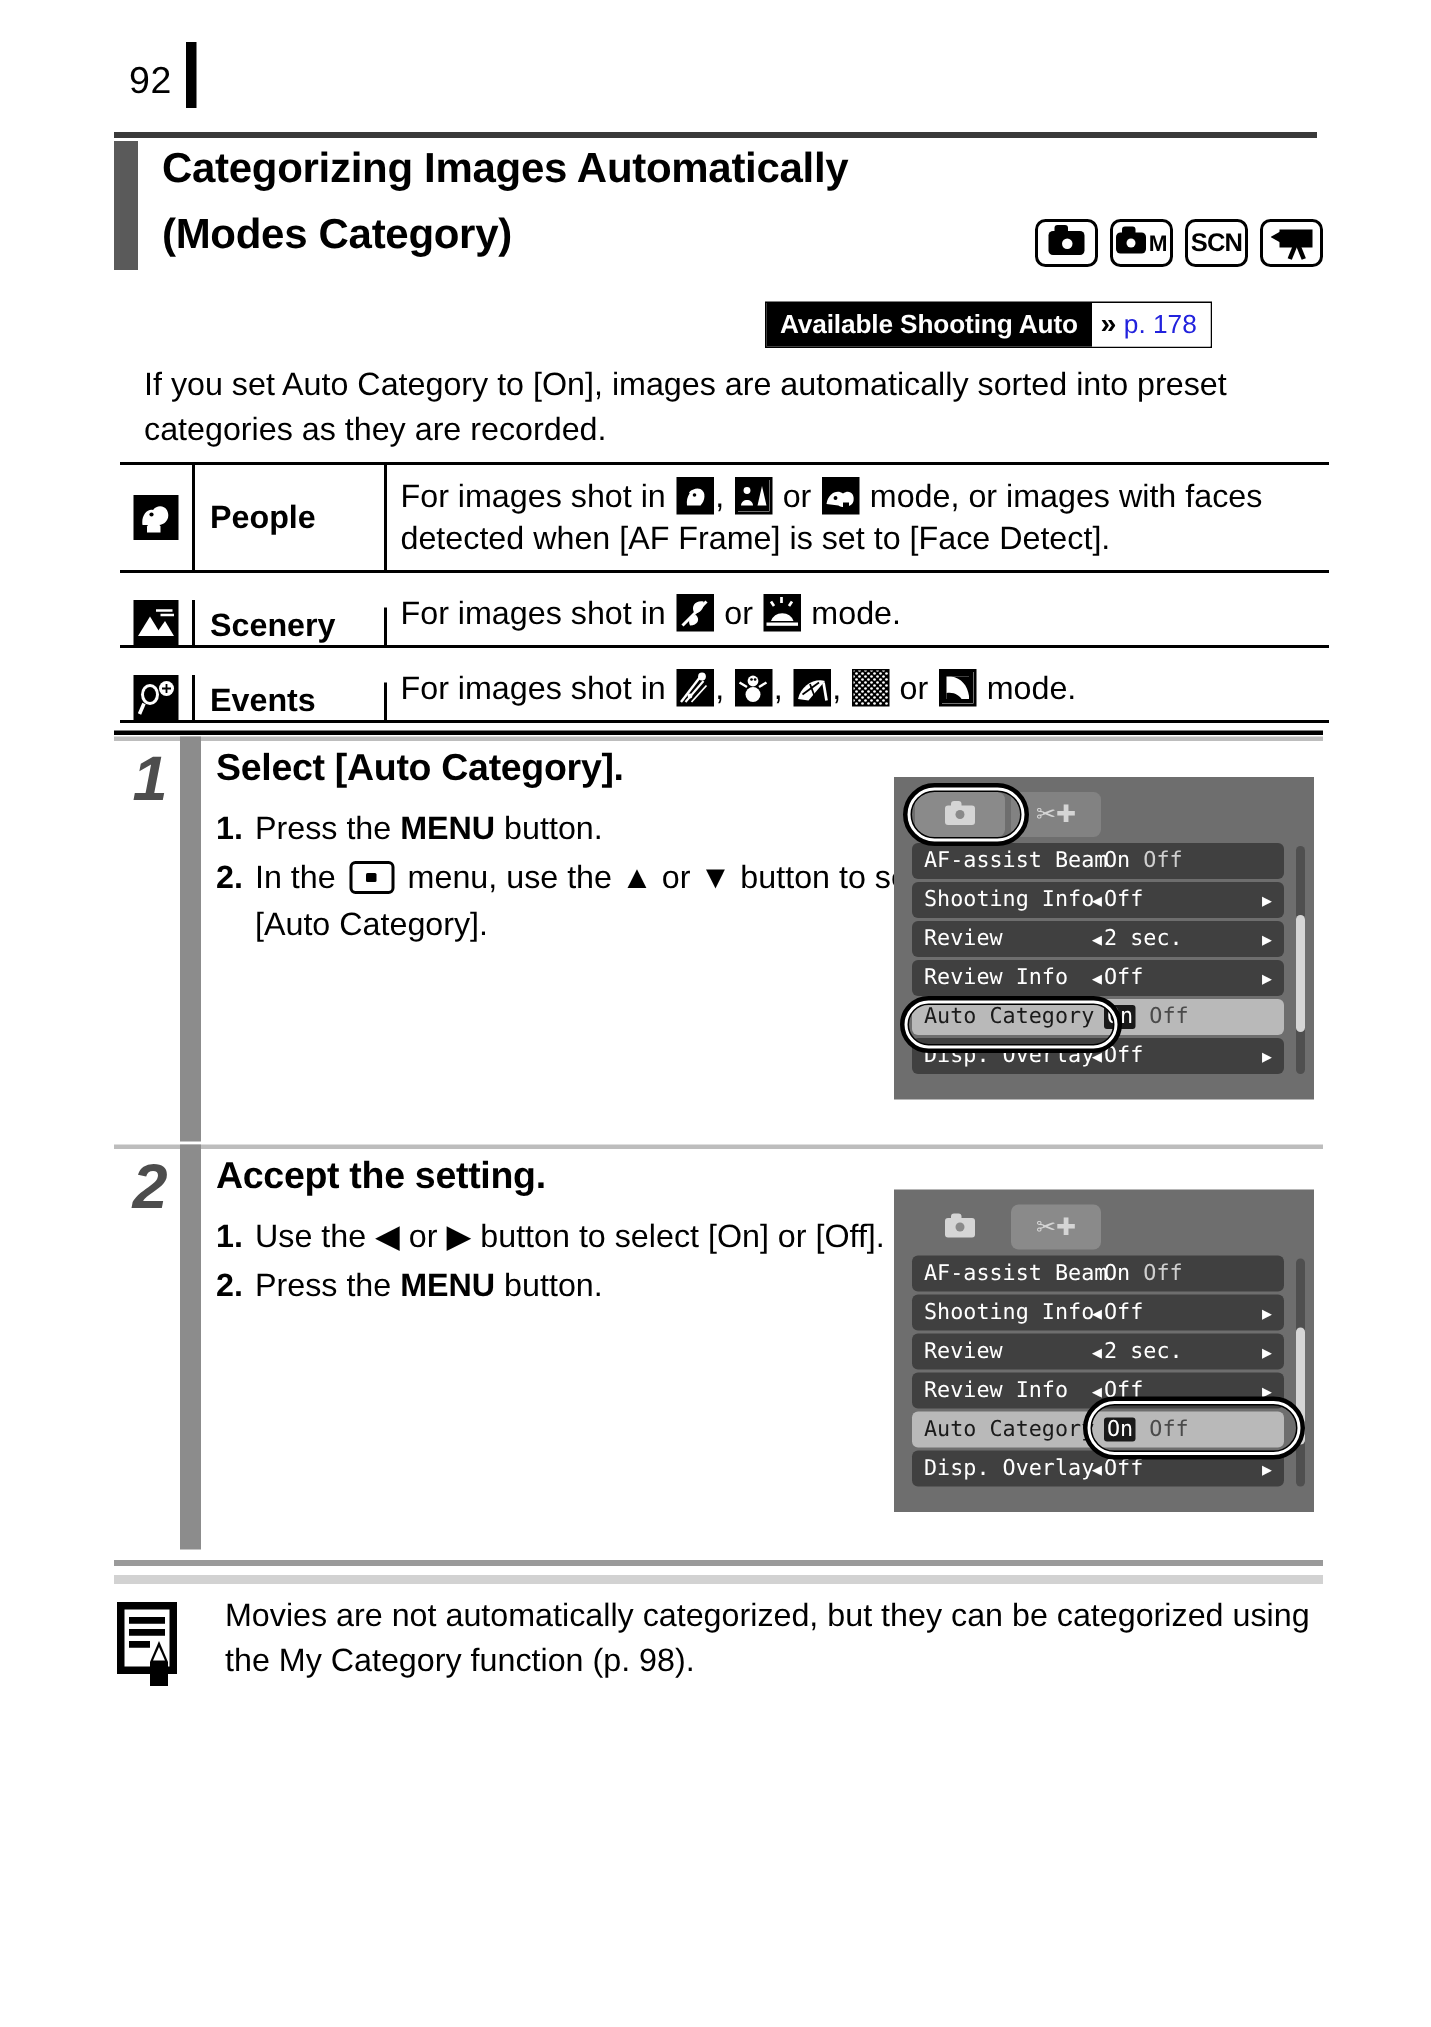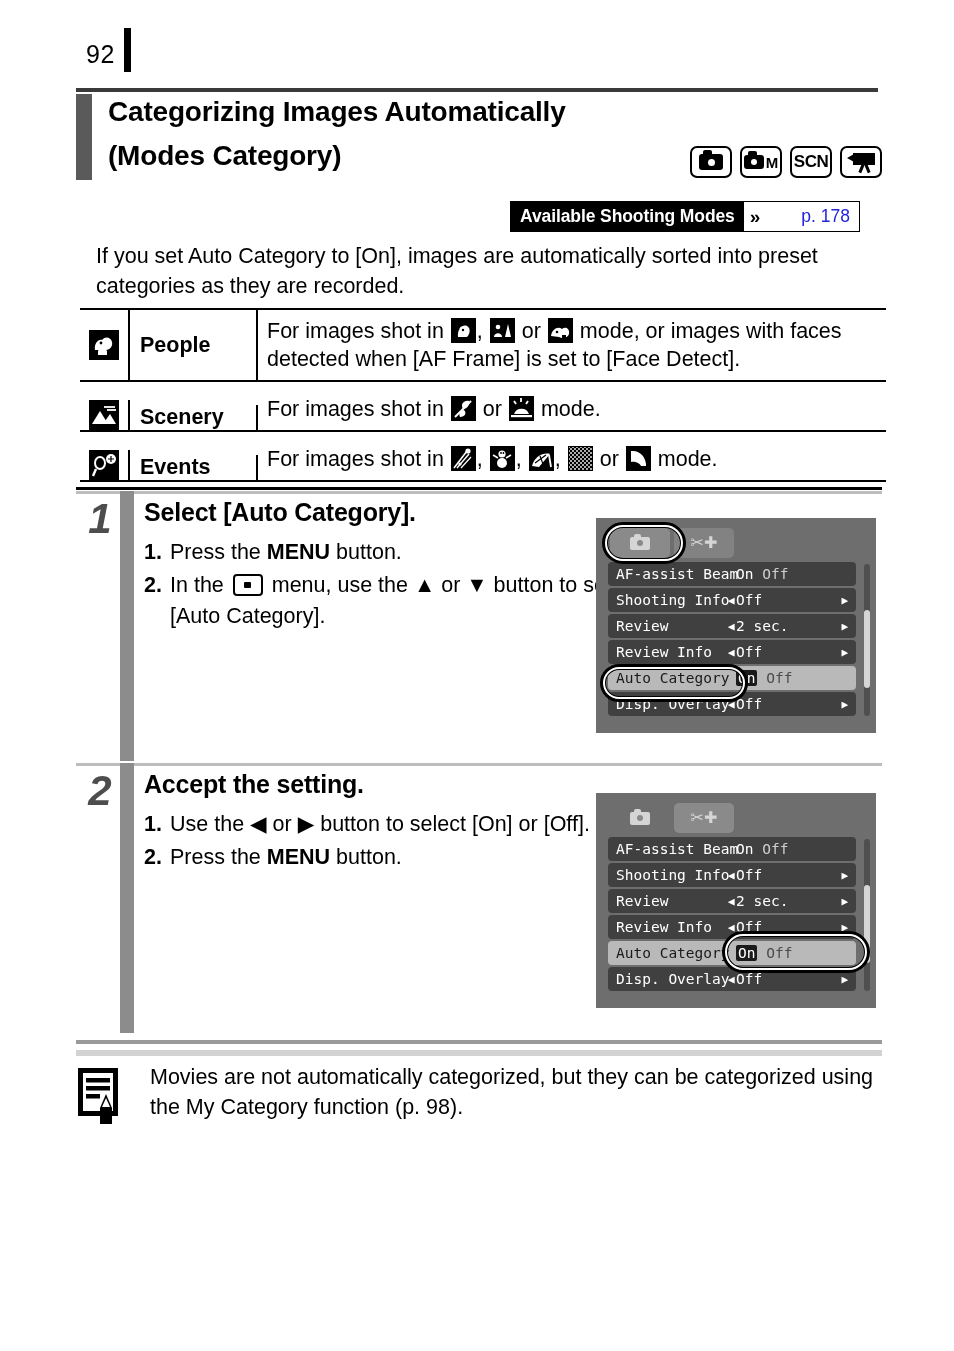--- a/index.html
+++ b/index.html
@@ -93,21 +93,21 @@
   }
   .asm-label {
     background: #000; color: #fff; font-size: 17.5px; font-weight: bold;
     padding: 0 9px; display: flex; align-items: center; letter-spacing: -0.1px;
   }
   .asm-link {
     background: #fff; display: flex; align-items: center; gap: 5px;
     padding: 0 9px 0 6px;
   }
   .chev { display: inline-block; line-height: 1; font-size: 19px; font-weight: bold; color: #000; }
-  .asm-page { color: #2222dd; font-size: 17.5px; margin-left: 36px; }
+  .asm-page { color: #2222dd; font-size: 17.5px; }
 
   
   .intro {
     position: absolute; left: 76px; top: 241px; width: 806px;
     font-size: 21.5px; line-height: 30px; margin-left: 20px;
   }
 
   
   .cat-table {
     position: absolute; left: 80px; top: 308px; width: 806px;
@@ -293,21 +293,21 @@
     <div class="mode-ico">
       <span class="movie-glyph">
         <span class="body"></span>
           <span class="lens"></span>
           <span class="legs"></span>
       </span>
     </div>
   </div>
 
   <div class="asm">
-    <div class="asm-label">Available Shooting Modes</div>
+    <div class="asm-label">Available Shooting Auto</div>
     <div class="asm-link">
       <span class="chev">»</span>
       <span class="asm-page">p. 178</span>
     </div>
   </div>
 
   <div class="intro">If you set Auto Category to [On], images are automatically sorted into preset categories as they are recorded.</div>
 
   <div class="cat-table">
 

